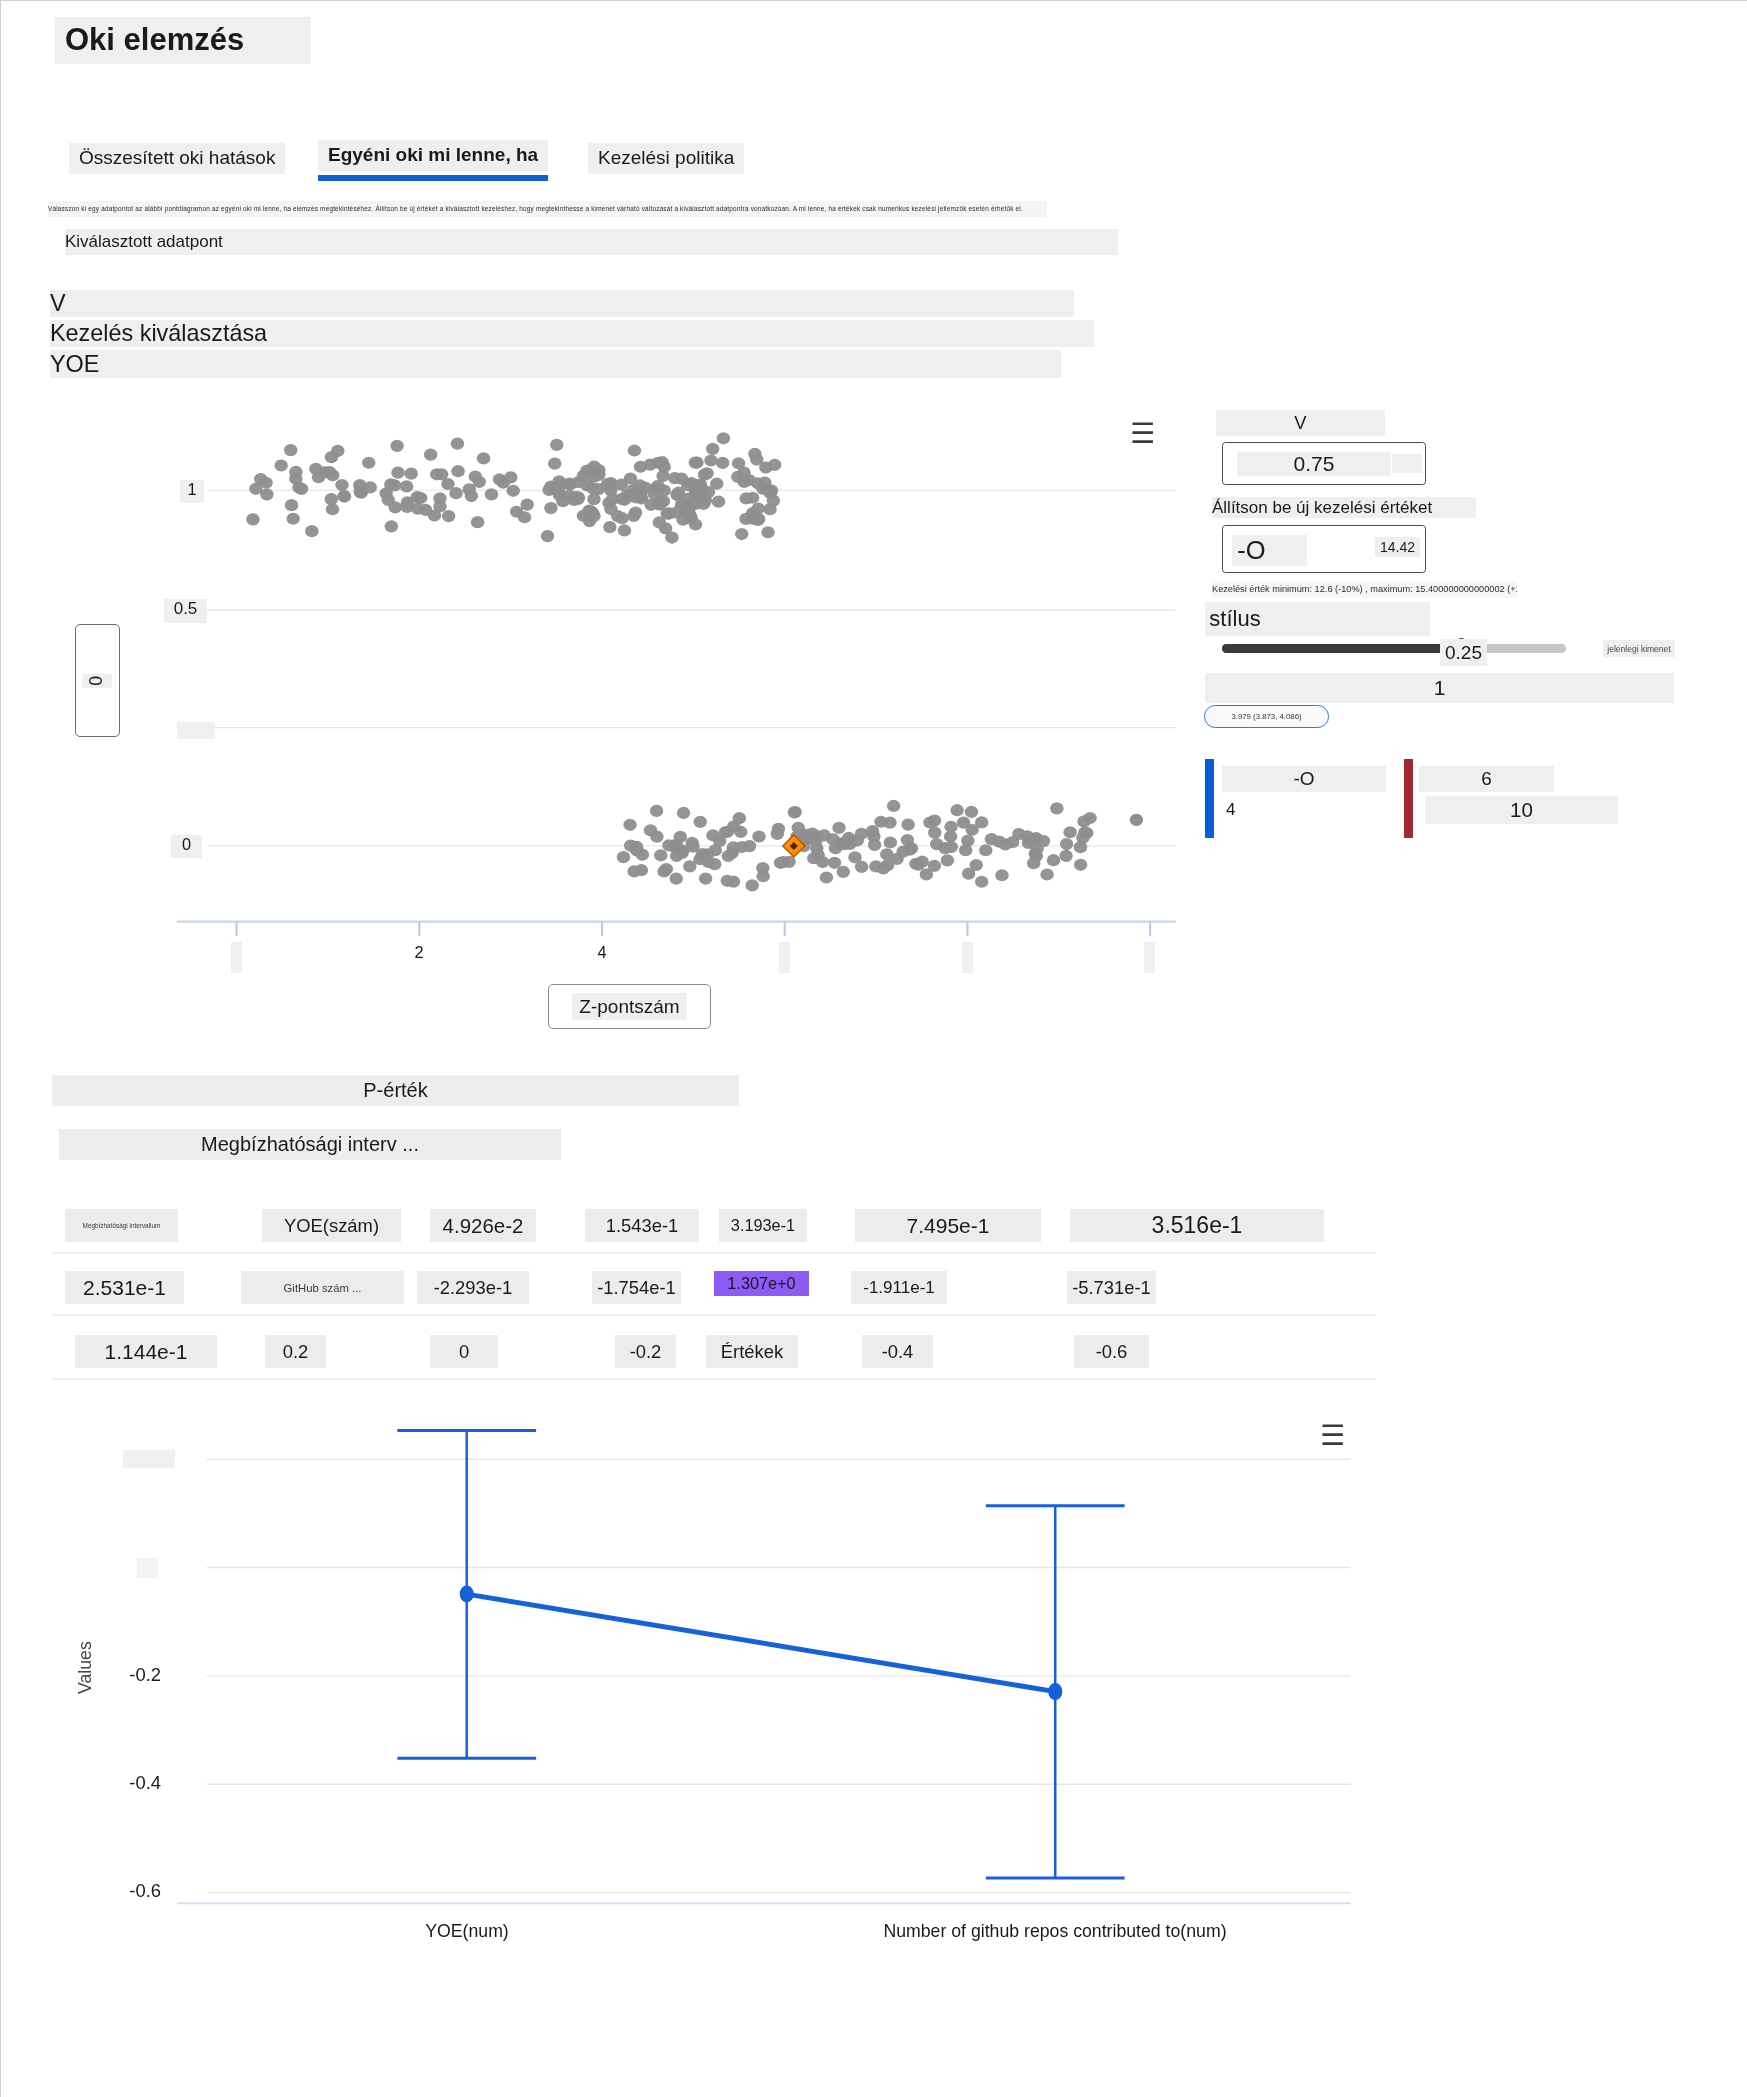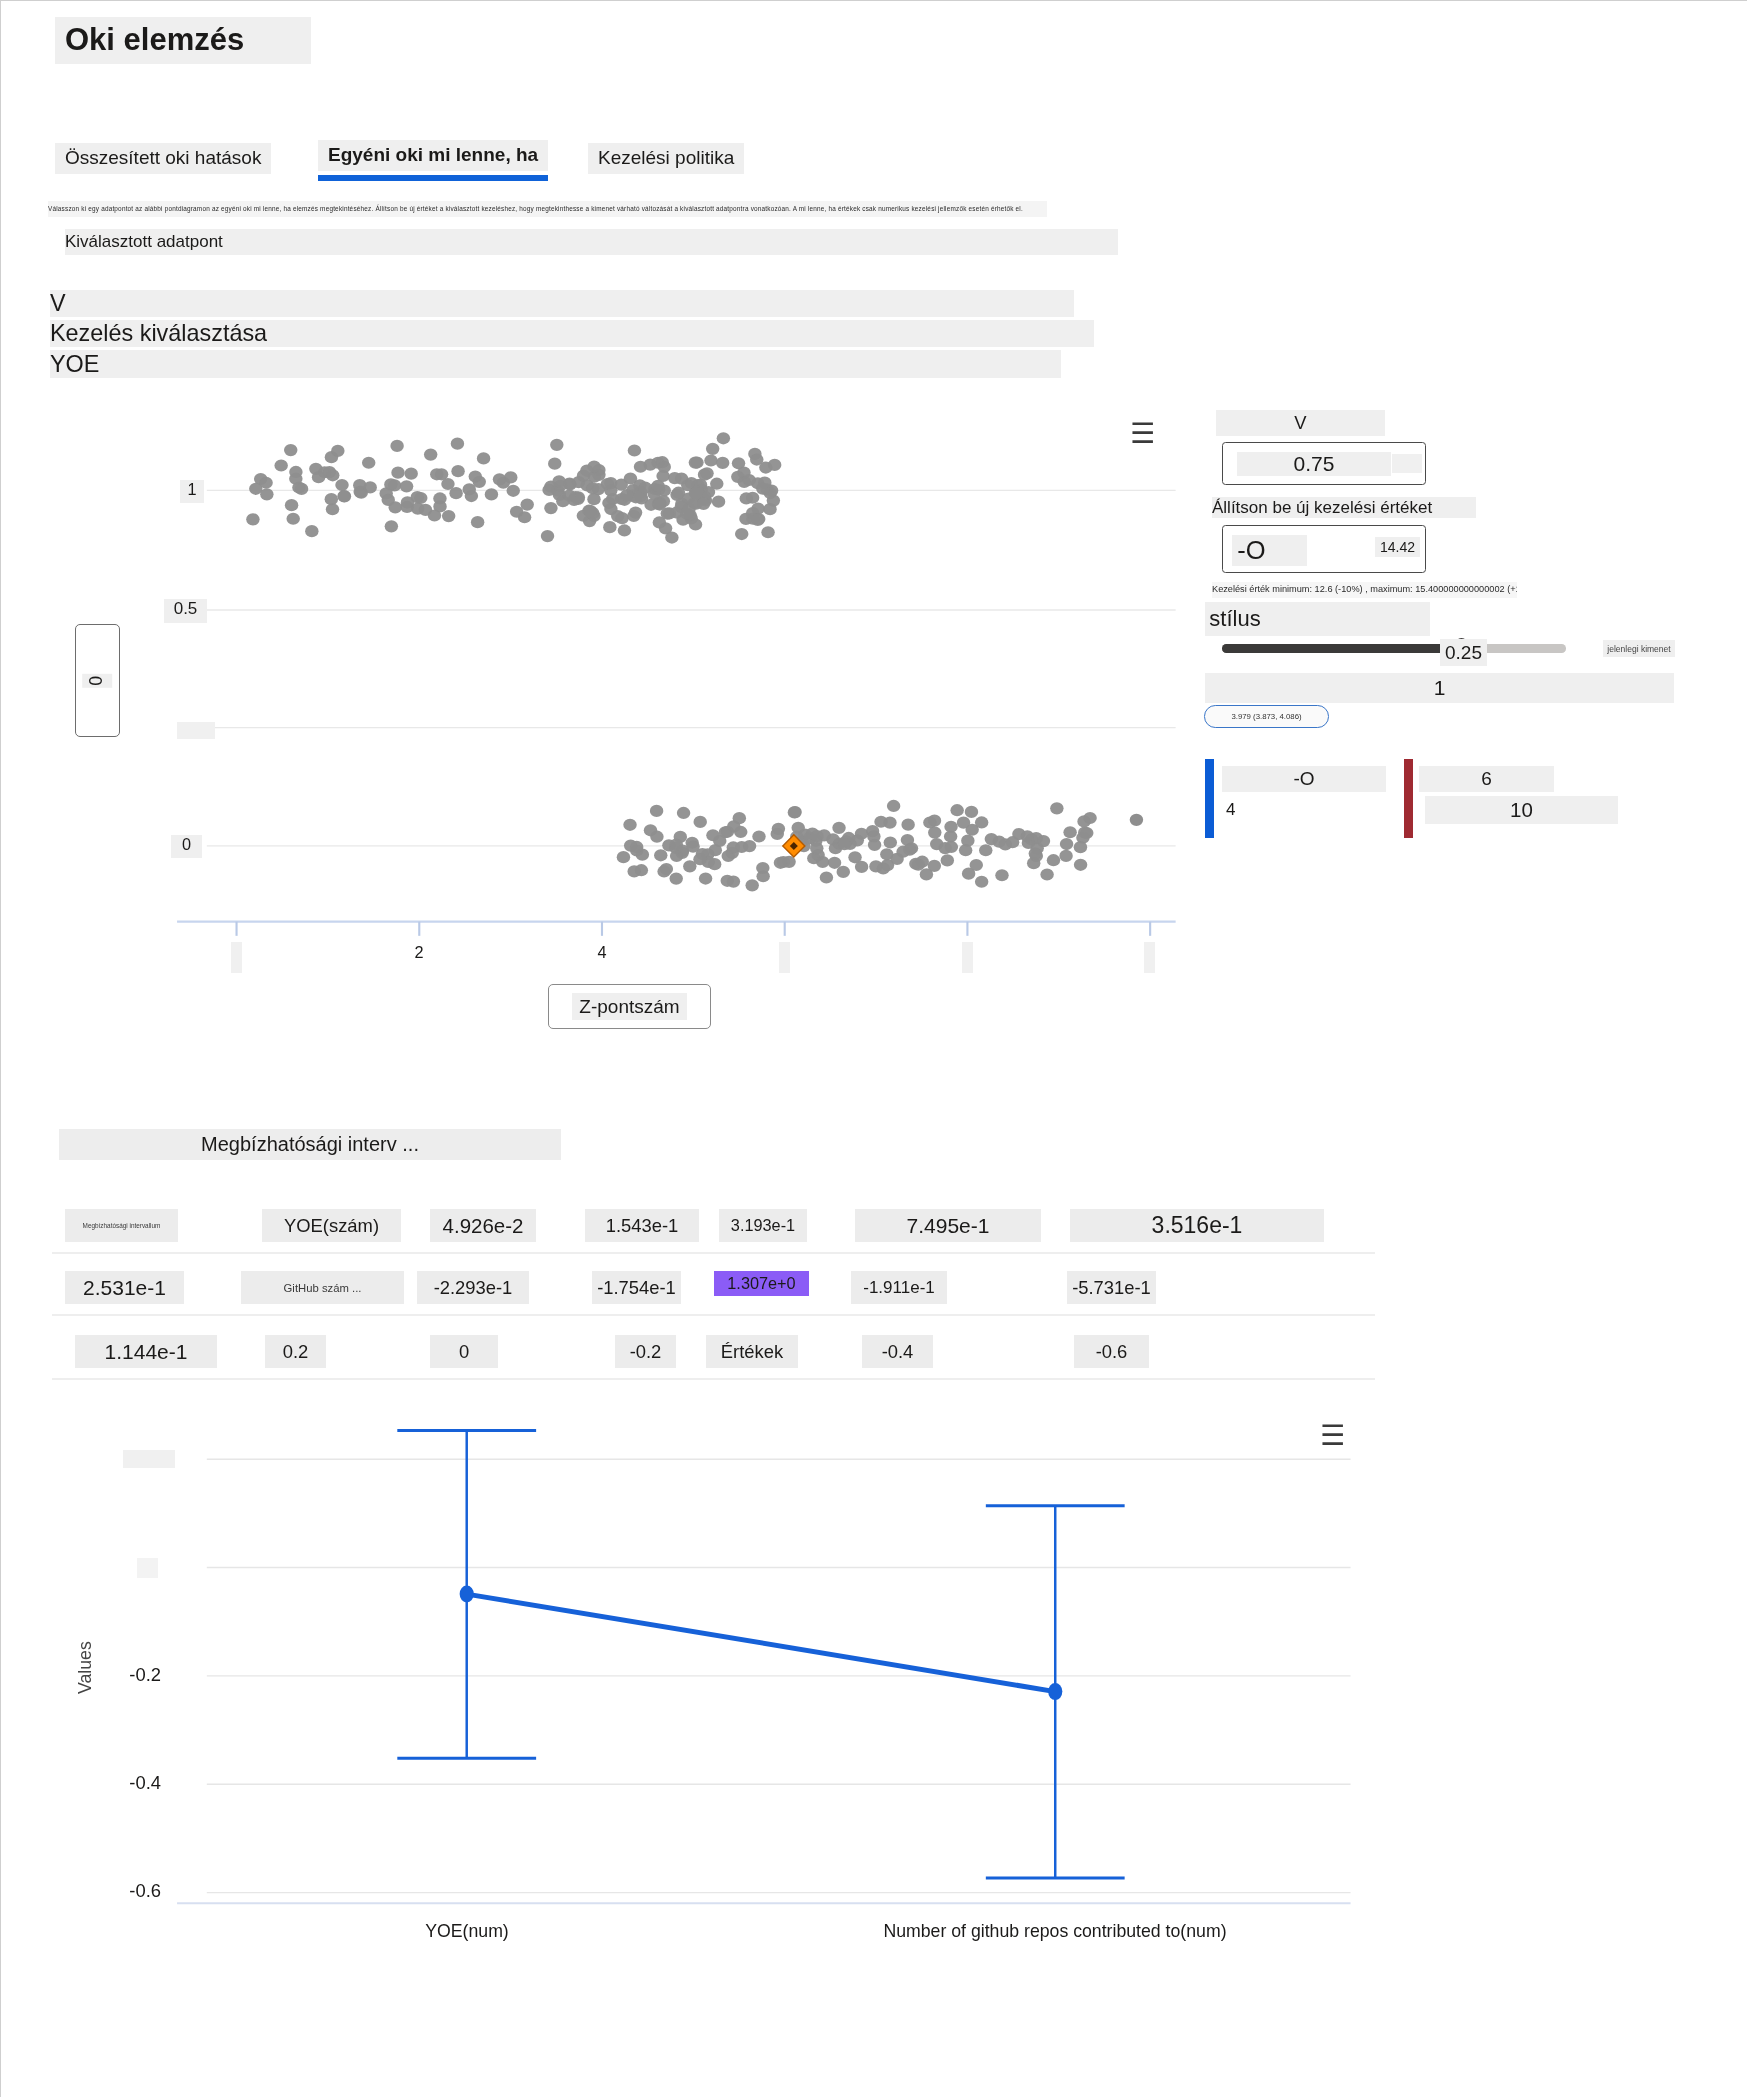--- a/index.html
+++ b/index.html
@@ -20,21 +20,21 @@
 </head>
 <body>
 
 <div id="app">
 
   <div class="abs lbl left" style="left:54px;top:15.6px;width:256px;height:47px;padding-left:10px;">
     <span style="font-size:31px;font-weight:600;">Oki elemzés</span>
   </div>
 
 
-  <div class="abs tab" style="left:54px;top:142px;">
+  <div class="abs tab" style="left:68px;top:142px;">
     <span>Összesített oki hatások</span>
   </div>
   <div class="abs tab" style="left:317px;top:139px;font-weight:600;">
     <span>Egyéni oki mi lenne, ha</span>
   </div>
   <div class="abs" style="left:317px;top:174px;width:230px;height:5.7px;background:#0f62d8;"></div>
   <div class="abs tab" style="left:587px;top:142px;">
     <span>Kezelési politika</span>
   </div>
 
@@ -86,20 +86,23 @@
   </div>
 
   <div class="abs" style="left:1204px;top:758px;width:8.5px;height:79px;background:#0b5cd5;"></div>
   <div class="abs lbl center" style="left:1221px;top:765px;width:164px;height:25.5px;font-size:19px;">-O</div>
   <div class="abs left" style="left:1225px;top:796px;width:57px;height:25.5px;font-size:17px;">4</div>
 
   <div class="abs" style="left:1403px;top:758px;width:8.5px;height:79px;background:#9f2a32;"></div>
   <div class="abs lbl center" style="left:1418px;top:765px;width:135px;height:25.5px;font-size:19px;">6</div>
   <div class="abs lbl center" style="left:1424px;top:795px;width:193px;height:28px;font-size:20.5px;">10</div>
 
+  <div class="abs center" style="left:51px;top:1074px;width:687px;height:31px;background:#ededed;font-size:20px;">
+    <span>P-érték</span>
+  </div>
   <div class="abs center" style="left:58px;top:1128px;width:502px;height:31px;background:#ededed;font-size:20px;">
     <span>Megbízhatósági interv ...</span>
   </div>
 
   <div class="abs" style="left:0;top:0;width:1748px;height:2097px;" id="table-layer">
       <div style="position:absolute;box-sizing:border-box;left:64px;top:1208px;width:113px;height:33px;background:#ececec;font-size:6.4px;display:flex;align-items:center;justify-content:center;overflow:hidden;color:#3a3a3a;">Megbízhatósági intervallum</div>
       <div style="position:absolute;box-sizing:border-box;left:261px;top:1208px;width:139px;height:33px;background:#ececec;font-size:18.4px;display:flex;align-items:center;justify-content:center;overflow:hidden;">YOE(szám)</div>
       <div style="position:absolute;box-sizing:border-box;left:429px;top:1208px;width:106px;height:33px;background:#ececec;font-size:20.5px;display:flex;align-items:center;justify-content:center;overflow:hidden;">4.926e-2</div>
       <div style="position:absolute;box-sizing:border-box;left:584px;top:1208px;width:114px;height:33px;background:#ececec;font-size:18.4px;display:flex;align-items:center;justify-content:center;overflow:hidden;">1.543e-1</div>
       <div style="position:absolute;box-sizing:border-box;left:718px;top:1208px;width:88px;height:33px;background:#ececec;font-size:16.3px;display:flex;align-items:center;justify-content:center;overflow:hidden;">3.193e-1</div>

